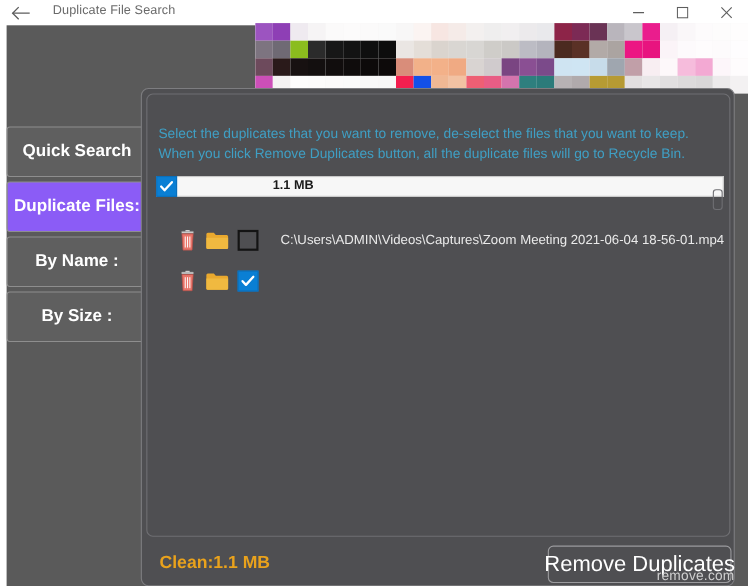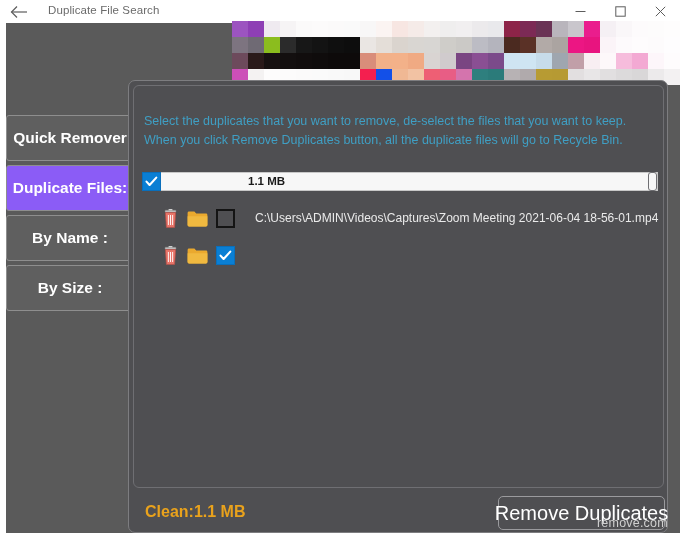--- a/index.html
+++ b/index.html
@@ -117,21 +117,21 @@
   .instructions {
     position: absolute; left: 10px; top: 26px;
     width: 506px;
     color: #3f9fc4;
     font-size: 12.5px;
     line-height: 19px;
   }
 
   
   .sizebar {
-    position: absolute; left: 8px; top: 86px;
+    position: absolute; left: 8px; top: 74px;
     width: 516px; height: 19px;
     background: #f7f7f7;
     border: 1px solid #c8c8c8;
     box-sizing: border-box;
     display: flex; align-items: center;
   }
   .sizebar .cbx {
     position: absolute; left: -1px; top: -1px;
   }
   .sizebar .size-label {
@@ -353,21 +353,21 @@
         <i style="background: rgb(232, 230, 231);"></i>
         <i style="background: rgb(225, 223, 224);"></i>
         <i style="background: rgb(220, 218, 219);"></i>
         <i style="background: rgb(217, 215, 216);"></i>
         <i style="background: rgb(236, 234, 235);"></i>
         <i style="background: rgb(243, 241, 242);"></i>
       </div>
   </div>
 
   <div class="sidebar" id="sidebar">
-      <div class="side-btn">Quick Remover</div>
+      <div class="side-btn">Quick Search</div>
       <div class="side-btn active">Duplicate Files:</div>
       <div class="side-btn">By Name :</div>
       <div class="side-btn">By Size :</div>
     </div>
 
   <div class="dialog">
     <div class="dialog-inner">
 
       <div class="instructions">Select the duplicates that you want to remove, de-select the files that you want to keep. When you click Remove Duplicates button, all the duplicate files will go to Recycle Bin.</div>
 

